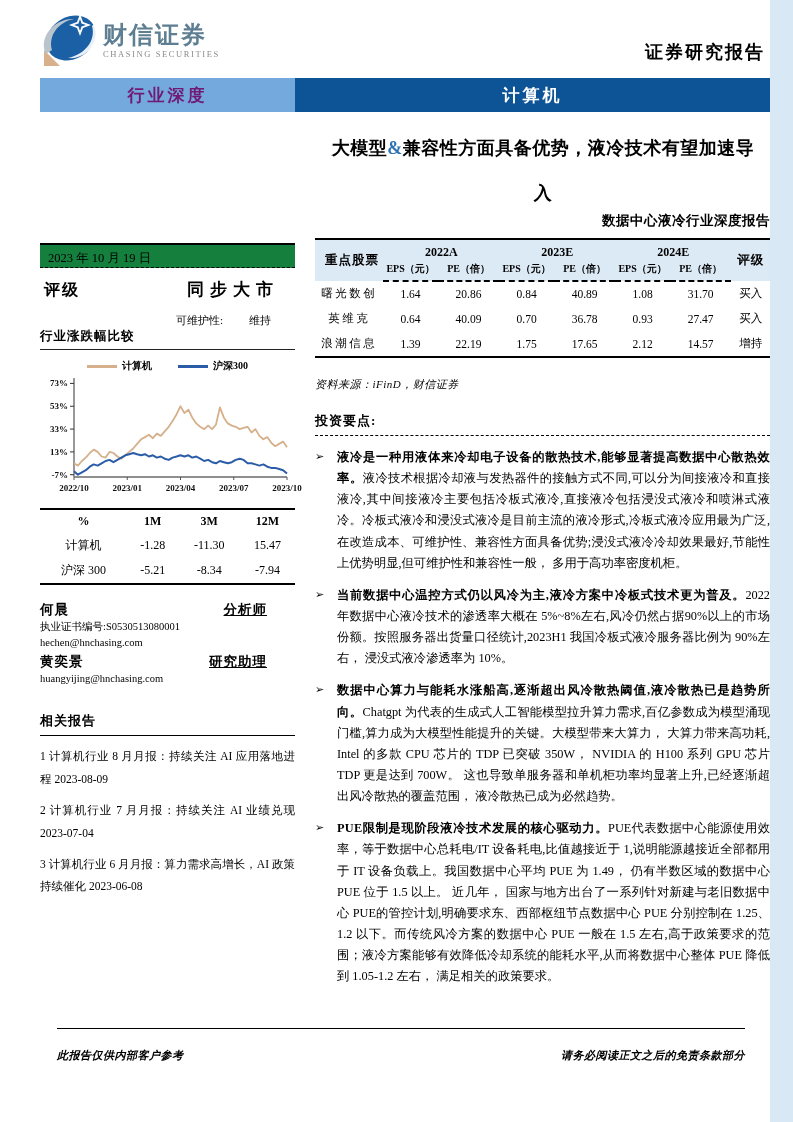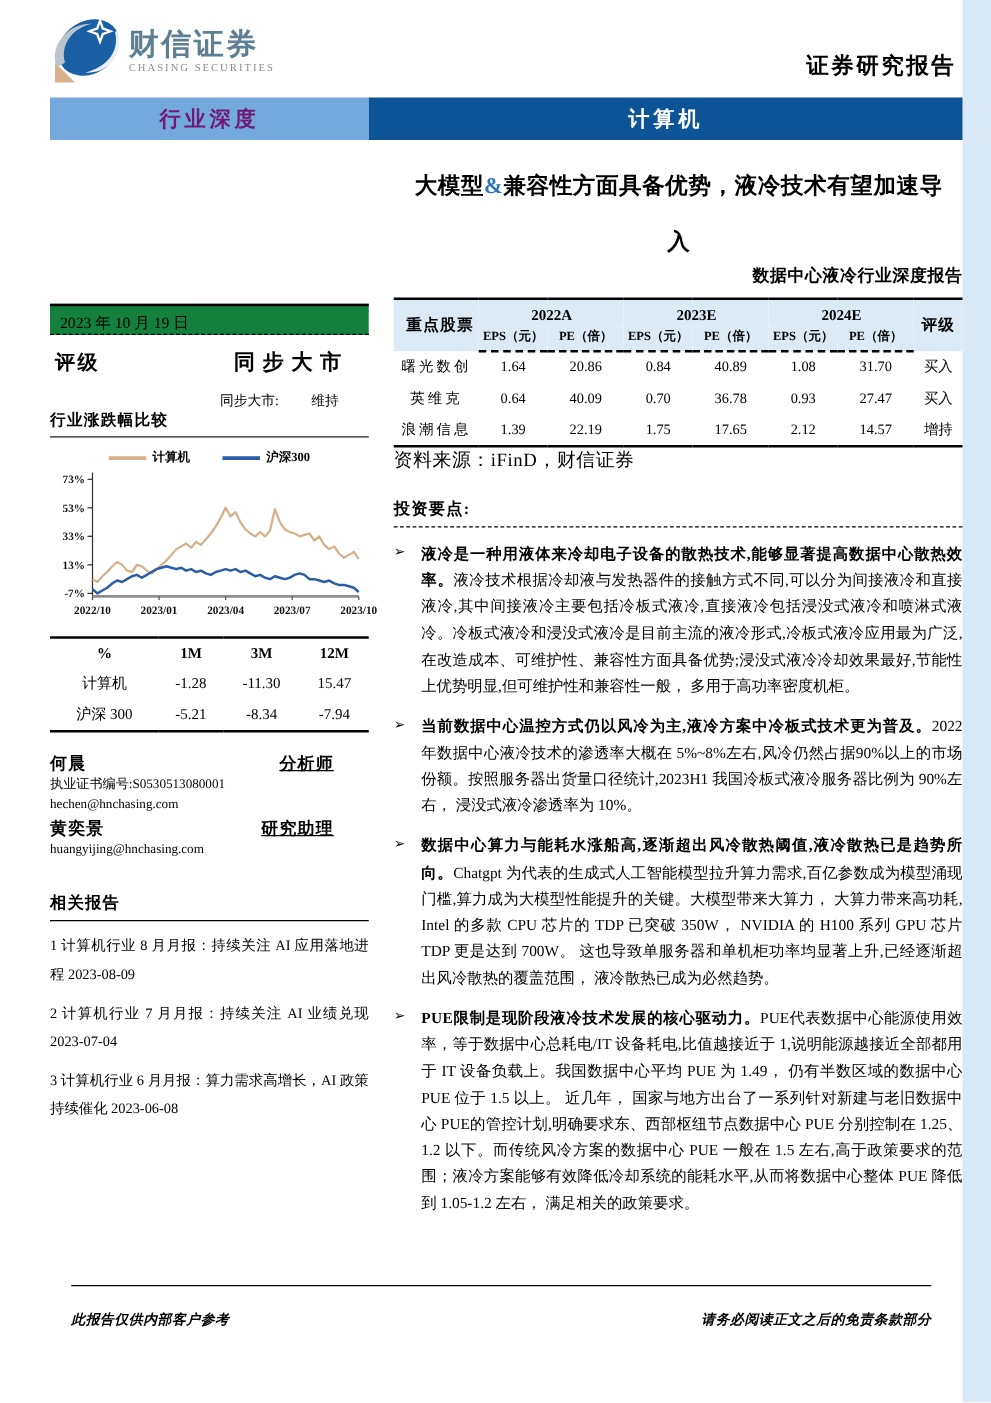--- a/index.html
+++ b/index.html
@@ -56,21 +56,21 @@
   .right-col{position:absolute;left:315px;top:238px;width:455px;}
   .stock-table{width:100%;border-collapse:collapse;border-top:2.5px solid #000;border-bottom:2.5px solid #000;}
   .stock-table thead{background:#dceaf6;}
   .stock-table th{font-weight:bold;}
   .stock-table .corner{font-size:12.5px;text-align:left;letter-spacing:1px;padding-left:10px;}
   .stock-table .year{font-size:12px;text-align:center;padding-top:5px;}
   .stock-table .rt{font-size:12.5px;text-align:center;letter-spacing:1px;}
   .stock-table .sub{font-size:10px;text-align:center;padding:1px 0 4px 0;border-bottom:2px dashed #000;}
   .stock-table td{font-size:11.5px;text-align:center;padding:5px 0;}
   .stock-table td.name{letter-spacing:2.5px;}
-  .source{font-size:15px;margin-top:1px;letter-spacing:0.5px;}
+  .source{font-size:11px;font-style:italic;margin-top:19px;letter-spacing:0.5px;}
   .hl-head{font-size:13px;font-weight:bold;letter-spacing:1px;margin-top:20px;
            border-bottom:1.5px dashed #000;padding-bottom:5px;}
   .bullet{position:relative;margin-top:11px;padding-left:22px;font-size:12.3px;line-height:1.72;text-align:justify;}
   .bullet .mark{position:absolute;left:0;top:0;font-size:11px;}
   .bullet b{letter-spacing:0.3px;}
 
   
   .footer-rule{position:absolute;left:57px;top:1028px;width:688px;border-top:1.5px solid #000;}
   .footer{position:absolute;left:57px;top:1048px;width:688px;display:flex;justify-content:space-between;
           font-size:11px;font-weight:bold;font-style:italic;letter-spacing:0.5px;}
@@ -109,21 +109,21 @@
   <div class="title"><span>大模型</span><span class="amp">&amp;</span><span>兼容性方面具备优势，液冷技术有望加速导</span><br><span>入</span></div>
   <div class="subtitle">数据中心液冷行业深度报告</div>
 
   <div class="left-col">
     <div class="date-bar">2023 年 10 月 19 日</div>
     <div class="rating-row">
       <span class="rating-label">评级</span>
       <span class="rating-value">同步大市</span>
     </div>
     <div class="rating-change">
-      <span>同步大市:</span>
+      <span>可维护性:</span>
       <span>维持</span>
     </div>
 
     <div class="sec-head">行业涨跌幅比较</div>
     <div class="chart-wrap">
       <div class="legend">
         <span><span class="sw" id="sw0" style="background: rgb(213, 176, 139);"></span><span>计算机</span></span>
         <span><span class="sw" id="sw1" style="background: rgb(43, 92, 168);"></span><span>沪深300</span></span>
       </div>
       <svg id="perf-svg" width="255" height="120" viewBox="0 0 255 120">

